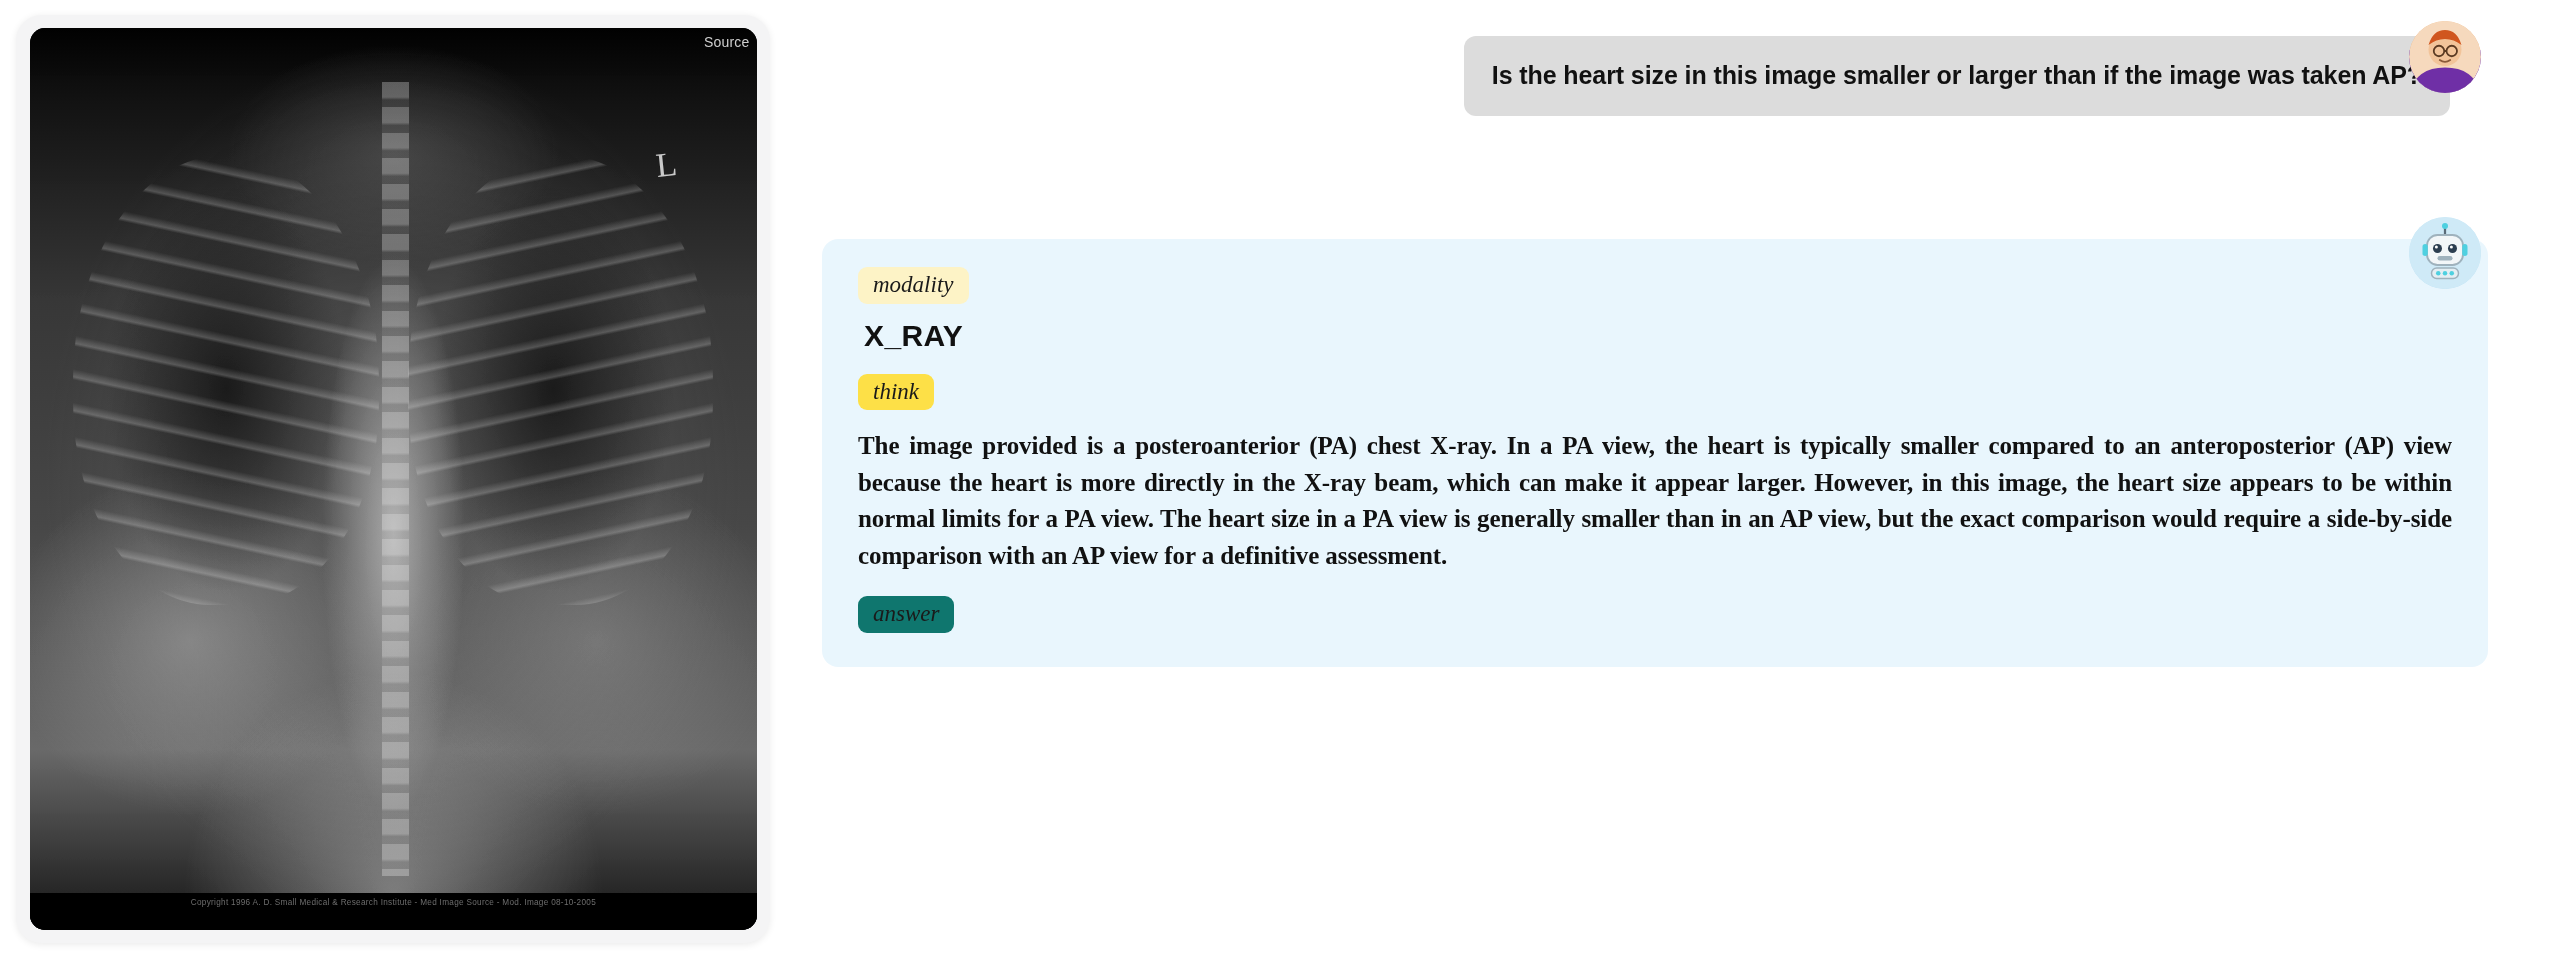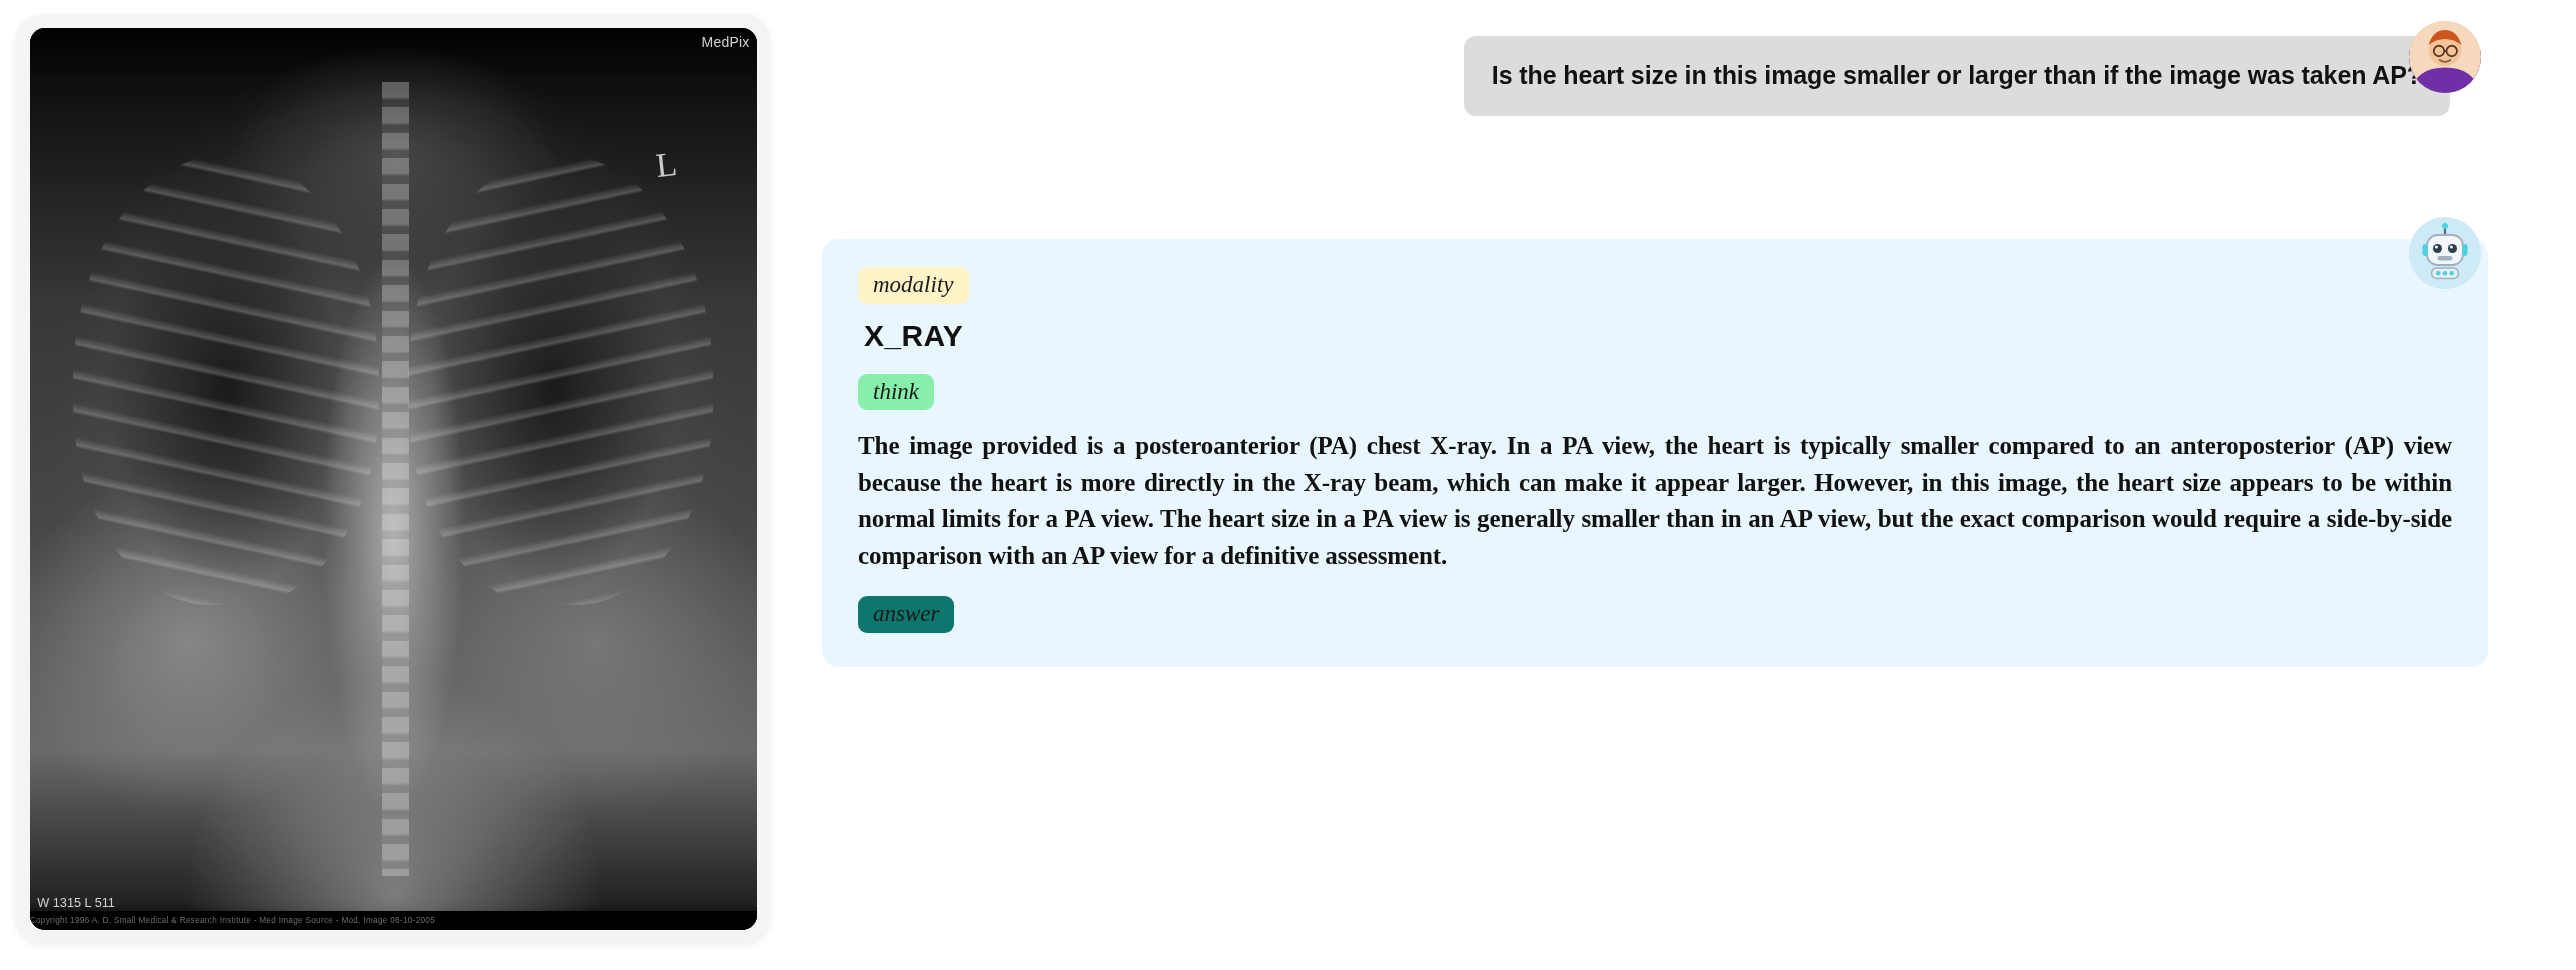--- a/index.html
+++ b/index.html
@@ -124,26 +124,26 @@
     left: 7.5px;
     bottom: 19.4px;
     color: #d2d2d2;
     font-size: 12.7px;
   }
   .xray-footer-strip {
     position: absolute;
     left: 0;
     right: 0;
     bottom: 0;
-    height: 19px;
+    height: 37px;
     background: #000;
     color: #6d6d6d;
     font-size: 8.2px;
     letter-spacing: 0.3px;
-    text-align: left;
+    text-align: center;
     line-height: 19.4px;
     white-space: nowrap;
     overflow: hidden;
   }
 
   
   .conversation {
     position: absolute;
     left: 822px;
     top: 0;
@@ -211,21 +211,21 @@
     display: inline-block;
     font-family: "Liberation Serif", serif;
     font-style: italic;
     font-size: 23px;
     padding: 6px 15px 7.5px 15px;
     border-radius: 9px;
     color: #1a1a1a;
     line-height: 1;
   }
   .tag-modality { background: #fdf3c6; }
-  .tag-think    { background: #86efac; }
+  .tag-think    { background: #fde047; }
   .tag-answer   { background: #0f766e; }
 
   .modality-value {
     font-size: 30px;
     font-weight: bold;
     color: #111111;
     margin: 15px 0 21px 6px;
     letter-spacing: 0.4px;
   }
   .think-text {
@@ -261,21 +261,21 @@
 
 <div class="page">
 
   <div class="image-card">
     <div class="xray-frame">
       <div class="xray-bg"></div>
       <div class="xray-ribs-left"></div>
       <div class="xray-ribs-right"></div>
       <div class="xray-spine"></div>
       <div class="xray-marker">L</div>
-      <div class="xray-label-topright">MedPix</div>
+      <div class="xray-label-topright">Source</div>
       <div class="xray-label-bottomleft">W 1315 L 511</div>
       <div class="xray-footer-strip">Copyright 1996 A. D. Small Medical &amp; Research Institute - Med Image Source - Mod. Image 08-10-2005</div>
     </div>
   </div>
 
   <div class="conversation">
 
     <div class="user-row">
       <div class="user-bubble">
         <div class="user-text">Is the heart size in this image smaller or larger than if the image was taken AP?</div>

